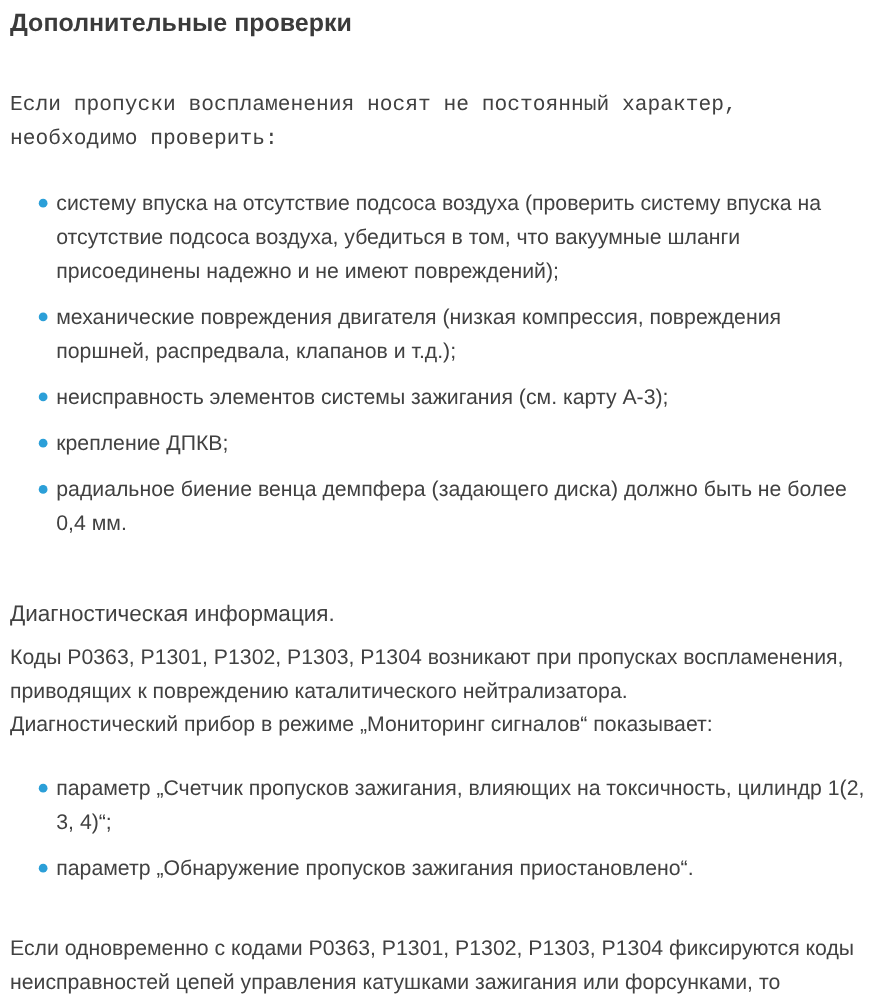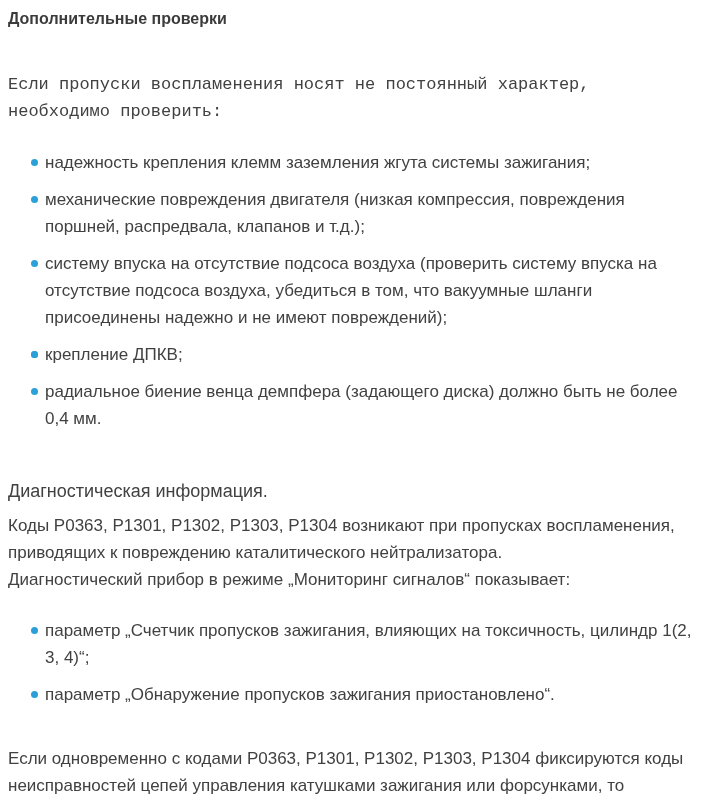--- a/index.html
+++ b/index.html
@@ -11,21 +11,21 @@
     width: 708px;
     min-height: 806px;
     box-sizing: border-box;
     padding: 6px 9px 4px 8px;
     font-family: "Liberation Sans", "DejaVu Sans", sans-serif;
     font-size: 17px;
     line-height: 27px;
     color: #414141;
   }
   .section-heading-bold {
-    font-size: 16px;
+    font-size: 20px;
     line-height: 22px;
     font-weight: 700;
     color: #3b3b3b;
     margin: 2px 0 0 0;
   }
   .intro-para {
     margin: 41px 0 0 0;
     font-family: Liberation Mono, monospace;
   }
   ul.bullet-list {
@@ -69,32 +69,29 @@
 
 <main>
 
   <h2 class="section-heading-bold">Дополнительные проверки</h2>
 
   <p class="intro-para">Если пропуски воспламенения носят не постоянный характер, необходимо проверить:</p>
 
   <ul class="bullet-list">
     <li>
       <span class="dot"></span>
-      <span>надежность крепления клемм заземления жгута системы зажигания;</span>
+      <span>систему впуска на отсутствие подсоса воздуха (проверить систему впуска на отсутствие подсоса воздуха, убедиться в том, что вакуумные шланги присоединены надежно и не имеют повреждений);</span>
     </li>
     <li>
       <span class="dot"></span>
       <span>механические повреждения двигателя (низкая компрессия, повреждения поршней, распредвала, клапанов и т.д.);</span>
     </li>
     <li>
       <span class="dot"></span>
-      <span>систему впуска на отсутствие подсоса воздуха (проверить систему впуска на отсутствие подсоса воздуха, убедиться в том, что вакуумные шланги присоединены надежно и не имеют повреждений);</span>
-    </li>
-    <li>
-      <span class="dot"></span>
+      <span>неисправность элементов системы зажигания (см. карту А-3);</span>
     </li>
     <li>
       <span class="dot"></span>
       <span>крепление ДПКВ;</span>
     </li>
     <li>
       <span class="dot"></span>
       <span>радиальное биение венца демпфера (задающего диска) должно быть не более 0,4 мм.</span>
     </li>
   </ul>

